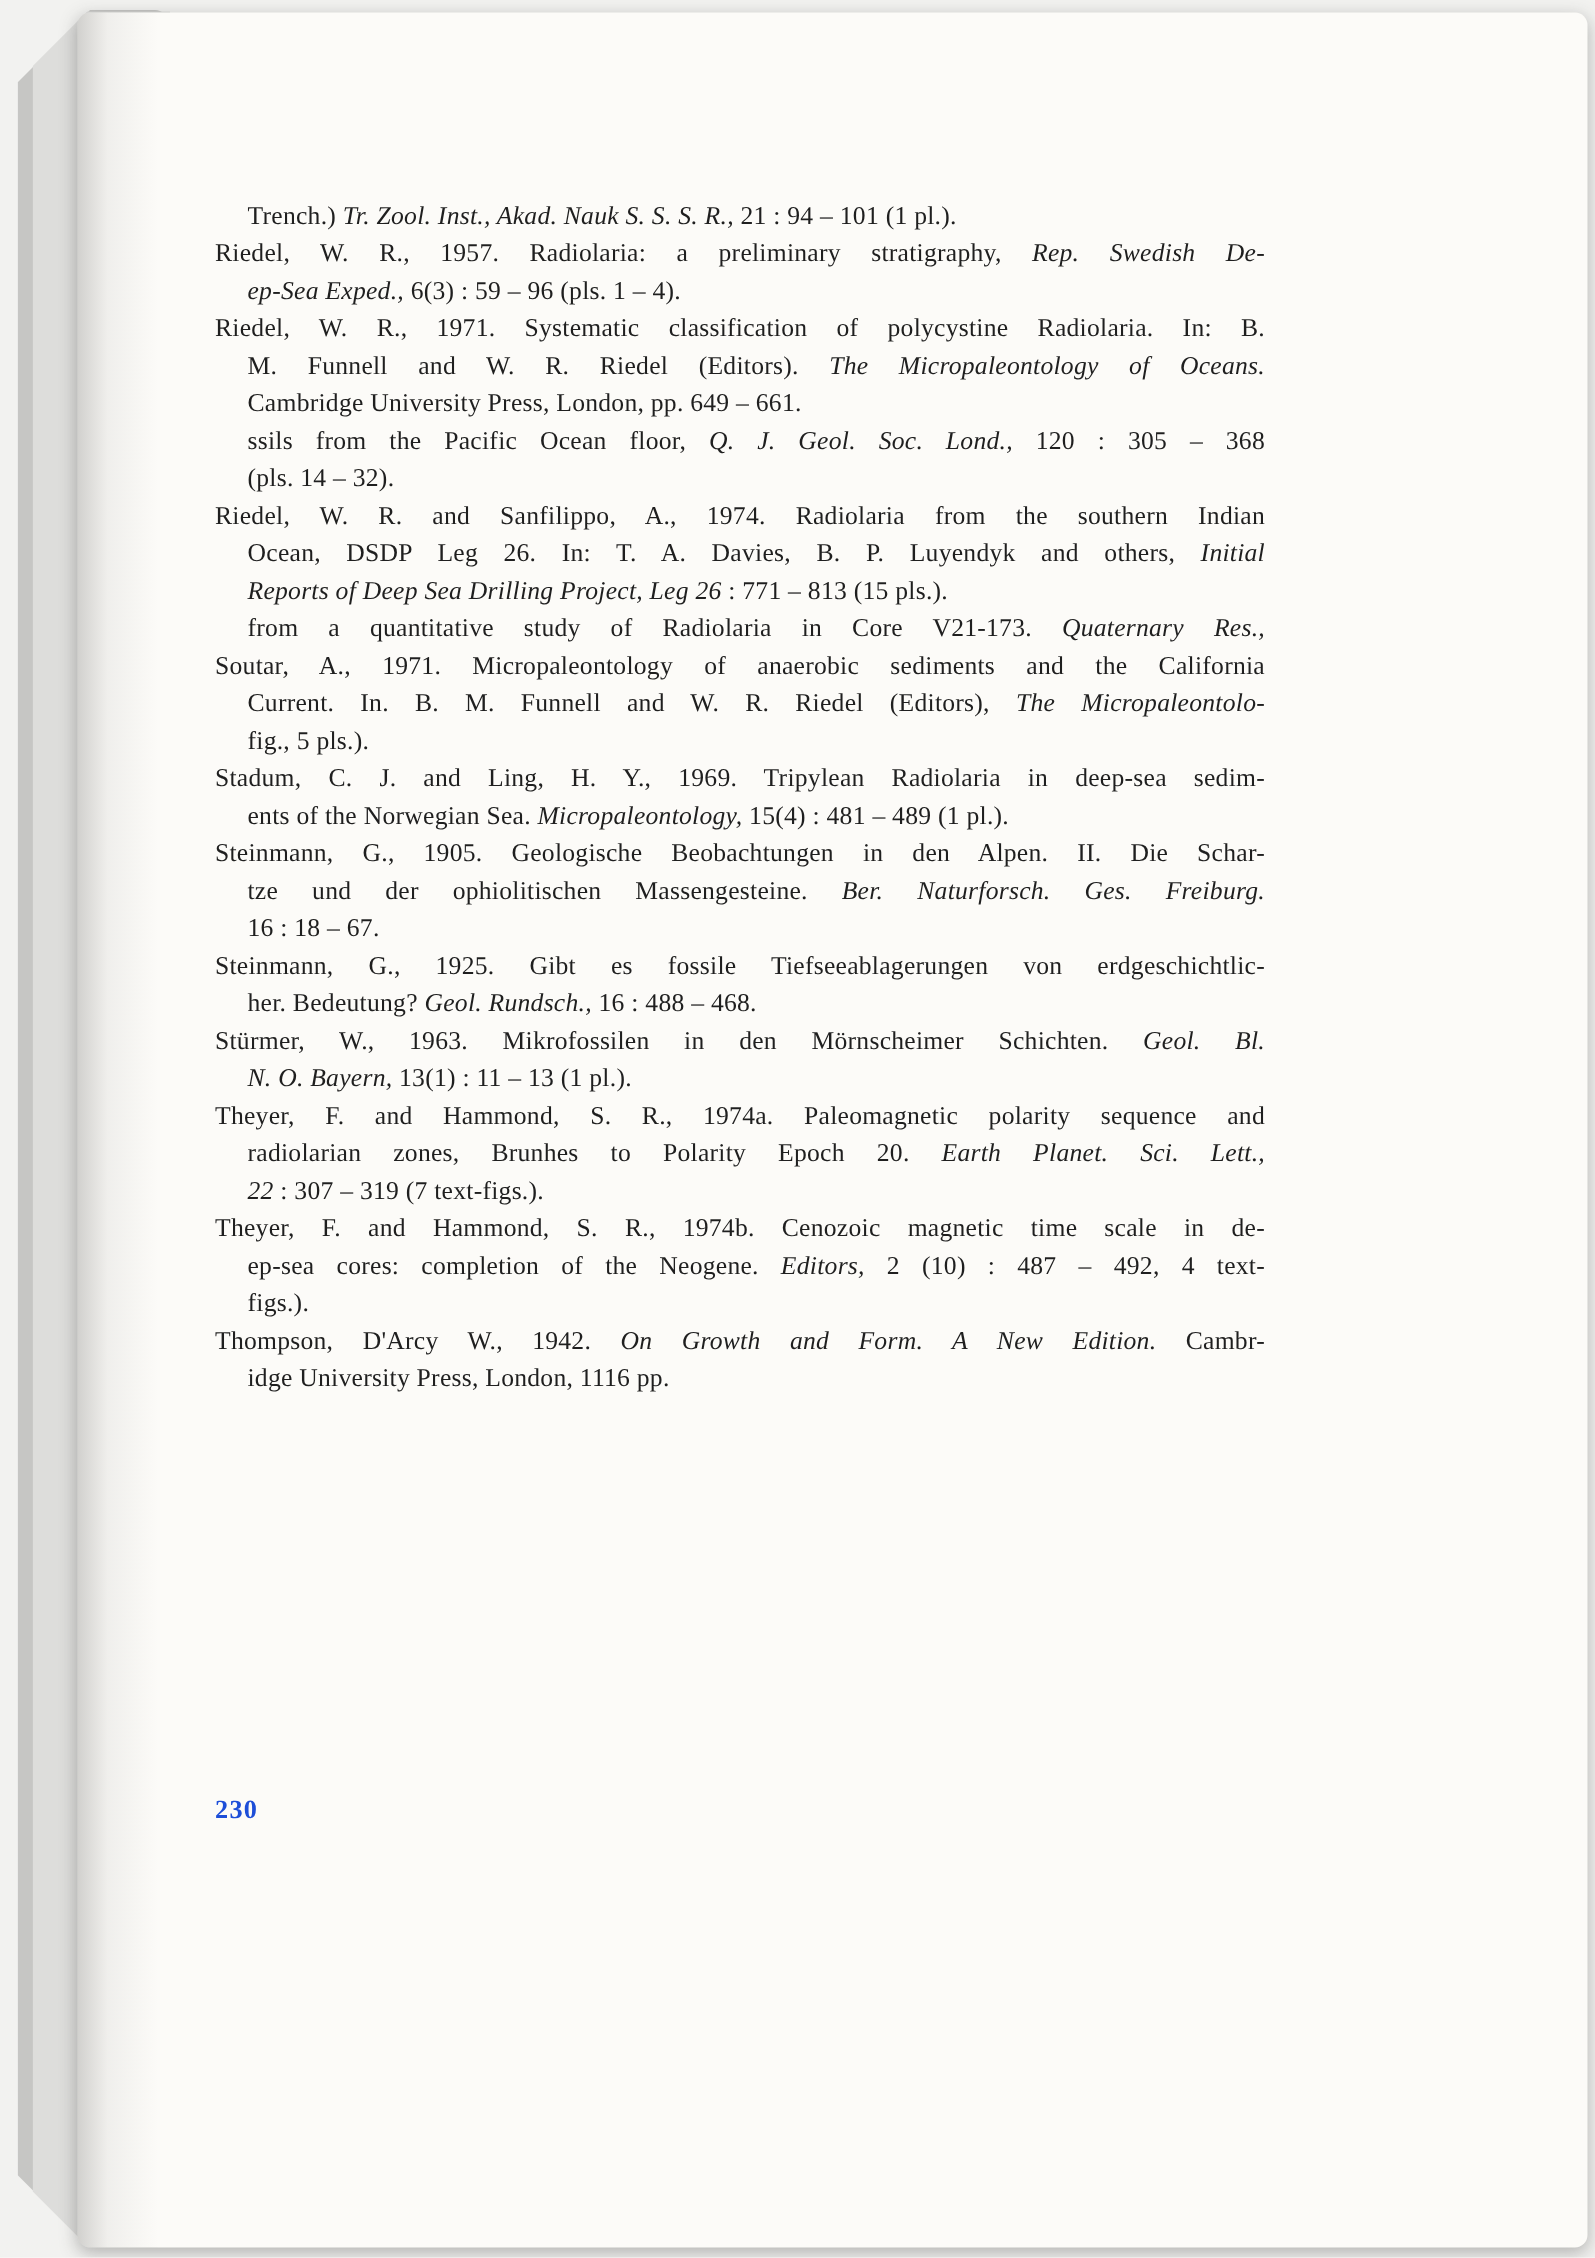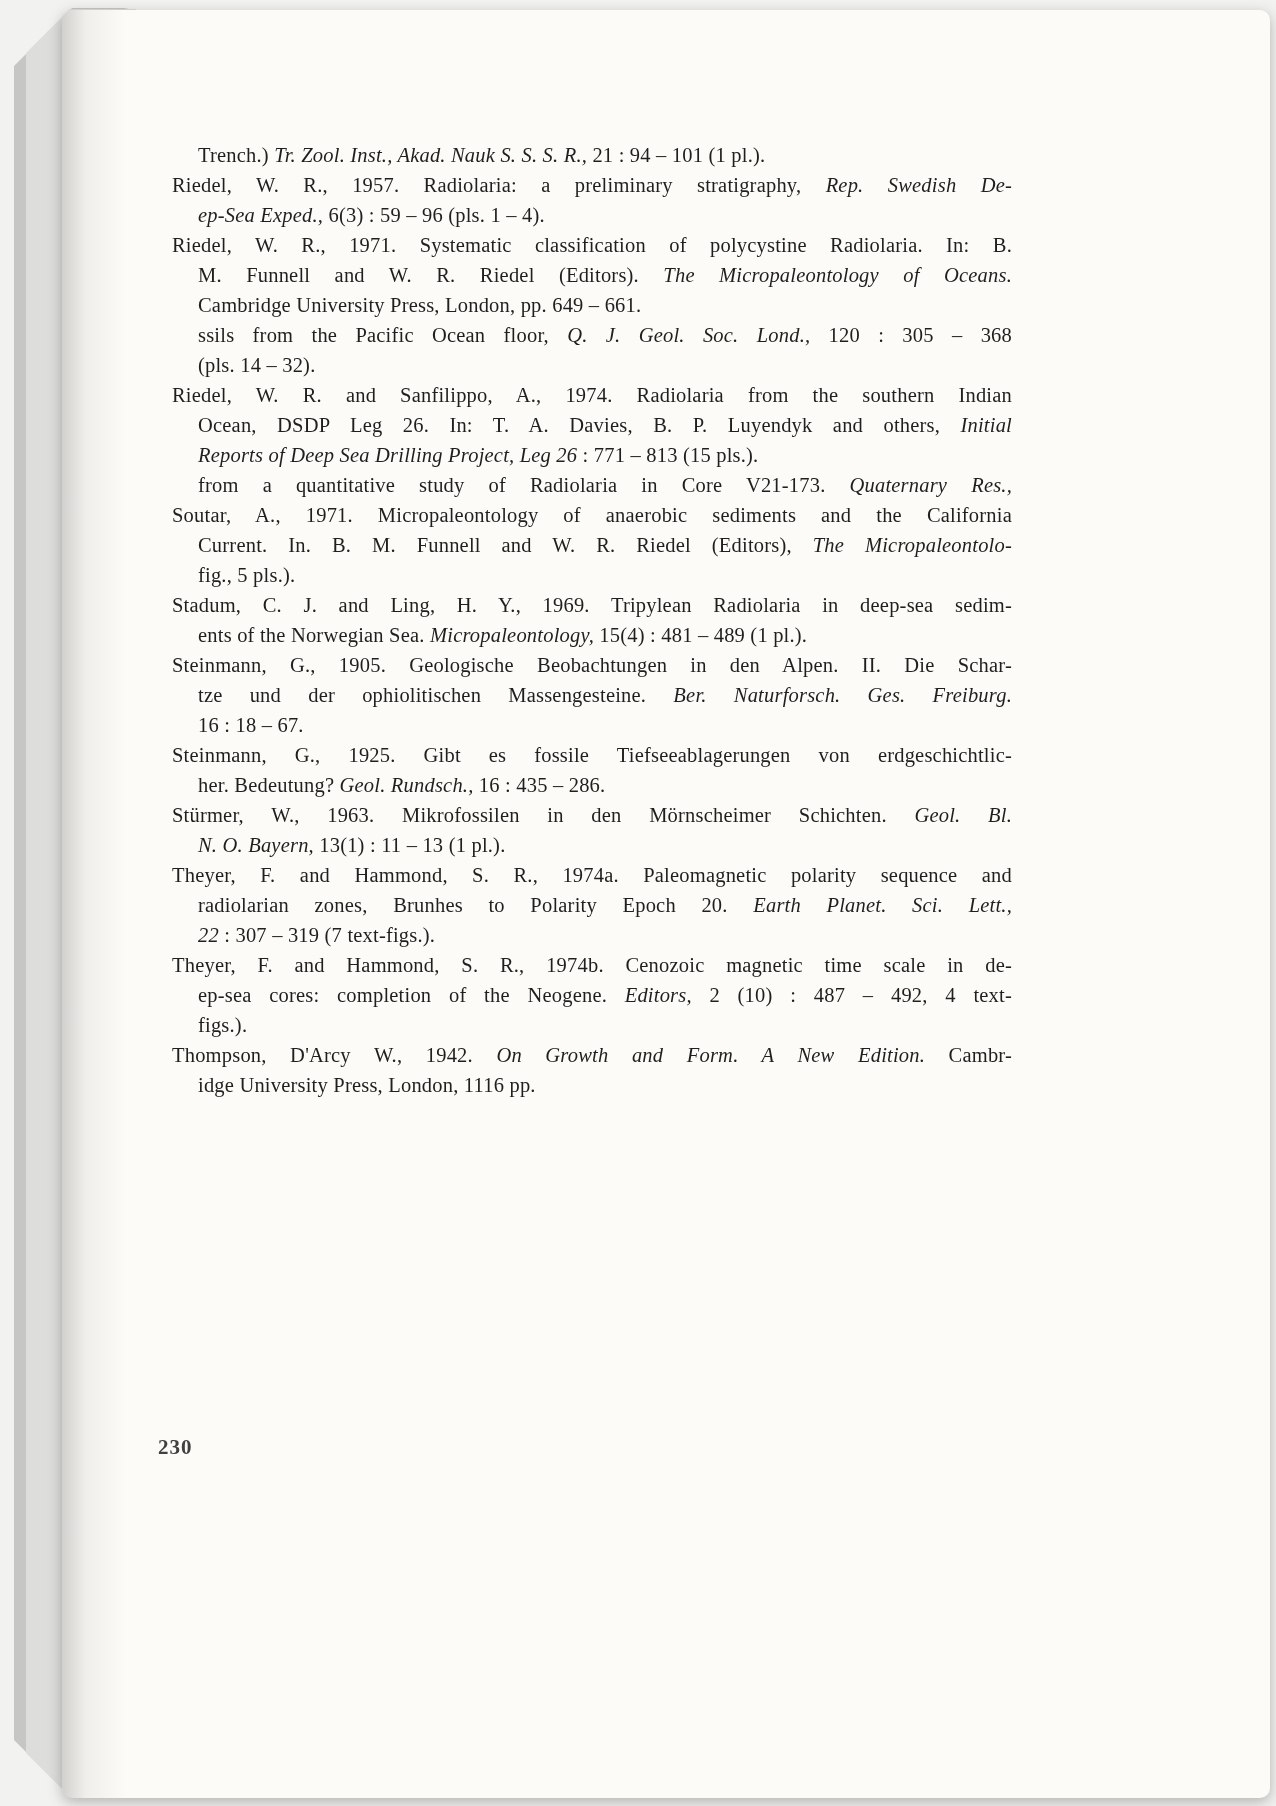--- a/index.html
+++ b/index.html
@@ -43,40 +43,40 @@
     border-radius: 10px;
     background: linear-gradient(to right,
       rgba(110,110,108,0.30) 0px,
       rgba(150,150,148,0.12) 24px,
       rgba(0,0,0,0) 64px);
     pointer-events: none;
   }
   .textblock {
     position: absolute;
     left: 110px;
-    top: 130px;
+    top: 148px;
     width: 840px;
     color: #1f1f1f;
     font-size: 20.5px;
     line-height: 30px;
     letter-spacing: 0.2px;
   }
   .entry { }
   .line { min-height: 30px; text-justify: inter-word; }
   .line.cont { padding-left: 26px; }
   .line.just { text-align: justify; text-align-last: justify; }
   .it { font-style: italic; }
   .pagenum {
     position: absolute;
-    left: 96px;
+    left: 110px;
     top: 1425px;
     font-size: 21px;
     font-weight: bold;
     letter-spacing: 1px;
-    color: #404040;
+    color: #1d4ed8;
   }
 </style>
 </head>
 <body>
 
 <div class="stage">
   <div class="under-a"></div>
   <div class="under-b"></div>
   <div class="page">
     <div class="textblock" id="refs">
@@ -113,21 +113,21 @@
           <div class="line just"><span>Stadum, C. J. and Ling, H. Y., 1969. Tripylean Radiolaria in deep-sea sedim-</span></div>
           <div class="line cont"><span>ents of the Norwegian Sea. </span><span class="it">Micropaleontology, </span><span>15(4) : 481 – 489 (1 pl.).</span></div>
         </div>
         <div class="entry">
           <div class="line just"><span>Steinmann, G., 1905. Geologische Beobachtungen in den Alpen. II. Die Schar-</span></div>
           <div class="line cont just"><span>tze und der ophiolitischen Massengesteine. </span><span class="it">Ber. Naturforsch. Ges. Freiburg.</span></div>
           <div class="line cont"><span>16 : 18 – 67.</span></div>
         </div>
         <div class="entry">
           <div class="line just"><span>Steinmann, G., 1925. Gibt es fossile Tiefseeablagerungen von erdgeschichtlic-</span></div>
-          <div class="line cont"><span>her. Bedeutung? </span><span class="it">Geol. Rundsch., </span><span>16 : 435 – 286.</span></div>
+          <div class="line cont"><span>her. Bedeutung? </span><span class="it">Geol. Rundsch., </span><span>16 : 488 – 468.</span></div>
         </div>
         <div class="entry">
           <div class="line just"><span>Stürmer, W., 1963. Mikrofossilen in den Mörnscheimer Schichten. </span><span class="it">Geol. Bl.</span></div>
           <div class="line cont"><span class="it">N. O. Bayern, </span><span>13(1) : 11 – 13 (1 pl.).</span></div>
         </div>
         <div class="entry">
           <div class="line just"><span>Theyer, F. and Hammond, S. R., 1974a. Paleomagnetic polarity sequence and</span></div>
           <div class="line cont just"><span>radiolarian zones, Brunhes to Polarity Epoch 20. </span><span class="it">Earth Planet. Sci. Lett.,</span></div>
           <div class="line cont"><span class="it">22</span><span> : 307 – 319 (7 text-figs.).</span></div>
         </div>

